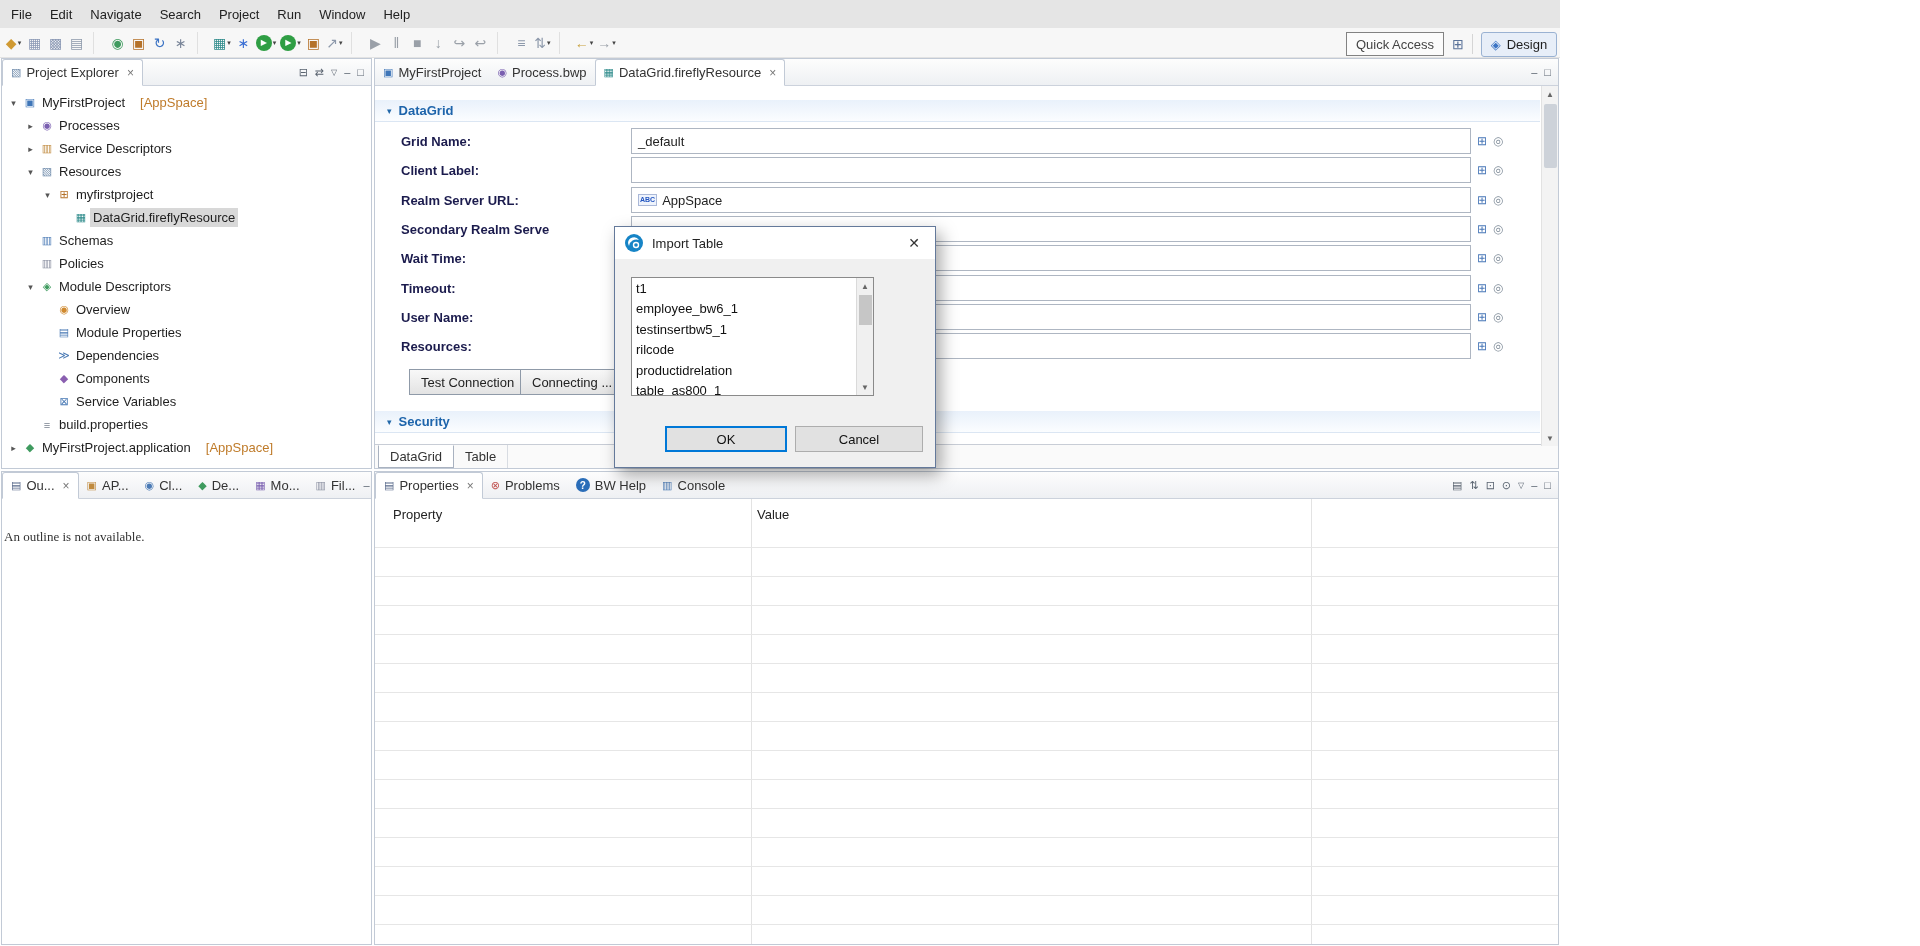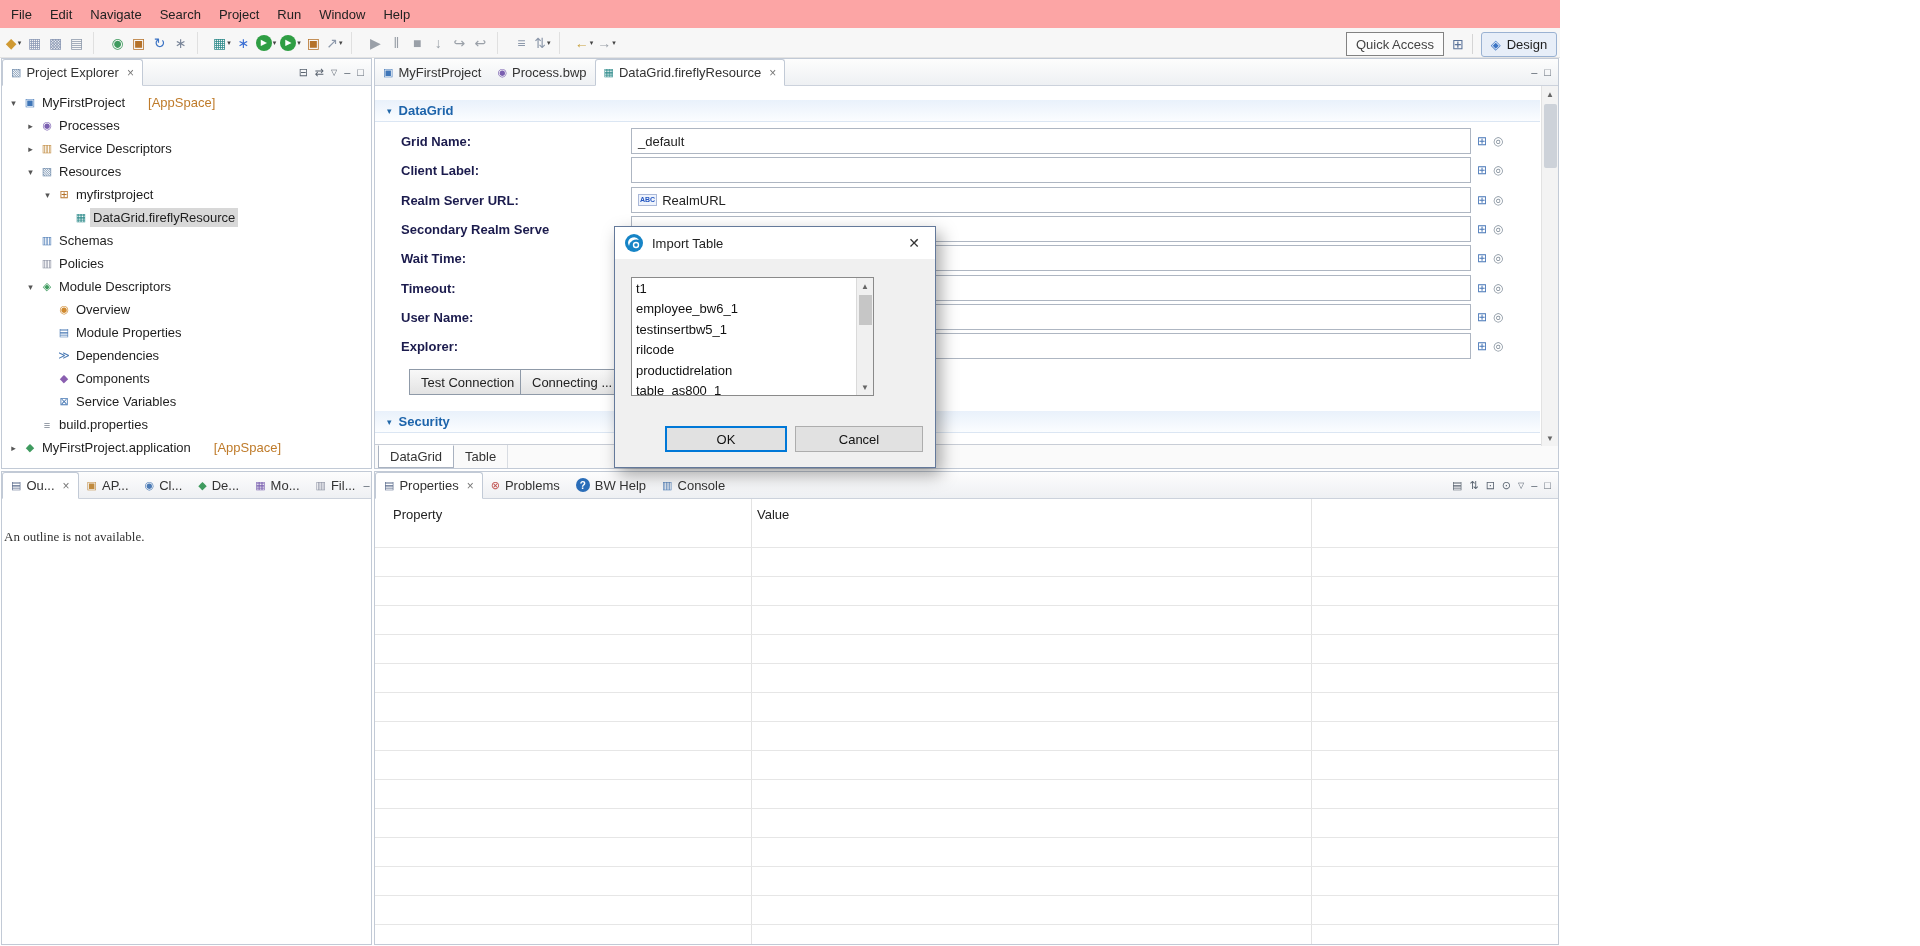--- a/index.html
+++ b/index.html
@@ -1,20 +1,20 @@
 <!DOCTYPE html>
 <html><head>
 <meta charset="utf-8">
 <style>
   *{margin:0;padding:0;box-sizing:border-box;}
   html,body{width:1920px;height:946px;background:#ffffff;font-family:"Liberation Sans",sans-serif;font-size:13px;color:#1e1e1e;overflow:hidden;cursor:default;}
   #app{position:relative;width:1920px;height:946px;}
 
   
-  .menubar{position:absolute;left:0;top:0;width:1560px;height:28px;background:#fca5a5;display:flex;align-items:center;padding-left:2px;}
+  .menubar{position:absolute;left:0;top:0;width:1560px;height:28px;background:#e5e5e5;display:flex;align-items:center;padding-left:2px;}
   .menu-item{padding:5px 9px;color:#222;}
   .toolbar{position:absolute;left:0;top:28px;width:1560px;height:30px;background:#f7f7f7;border-bottom:1px solid #e3e3e3;display:flex;align-items:center;padding-left:3px;}
   .tbicon{height:24px;min-width:21px;display:inline-flex;align-items:center;justify-content:center;padding:0 2px;border-radius:3px;}
   .tbicon .g{font-size:14px;line-height:1;}
   .tbicon .circ{width:16px;height:16px;border-radius:50%;color:#fff;font-size:8px;display:inline-flex;align-items:center;justify-content:center;}
   .tbdrop{font-size:7px;color:#444;margin-left:1px;}
   .tbsep{width:10px;height:22px;border-left:1px solid #e0e0e0;margin:0 4px 0 6px;}
   .toolbar-right{position:absolute;left:1346px;top:31px;display:flex;align-items:center;gap:8px;height:26px;}
   .quickaccess{width:98px;height:24px;border:1px solid #828282;color:#444;display:flex;align-items:center;justify-content:center;background:#fbfbfb;}
   .persp-icon{font-size:14px;color:#5a7299;}
@@ -39,21 +39,21 @@
   .hicon{font-size:11px;color:#5a6470;}
   .hicon.sm{font-size:8px;}
 
   
   .tree{padding-top:5px;overflow:hidden;height:383px;}
   .trow{height:23px;display:flex;align-items:center;white-space:nowrap;}
   .texp{width:15px;font-size:9px;color:#555;text-align:center;flex:none;}
   .ticn{width:18px;text-align:center;font-size:11px;flex:none;}
   .tlbl{padding:2px 3px;}
   .trow.sel .tlbl{background:#d8d8d8;}
-  .tsuf{color:#bf7b2a;margin-left:20px;}
+  .tsuf{color:#bf7b2a;margin-left:12px;}
 
   
   #editor-content{position:absolute;top:27px;left:0;right:0;bottom:0;background:#fff;}
   .formband{position:absolute;left:0;right:18px;height:22px;display:flex;align-items:center;gap:7px;padding-left:12px;background:linear-gradient(#e9f1fb,#fbfdff);border-bottom:1px solid #dbe6f3;}
   .formband .tw{color:#2268a9;font-size:9px;}
   .formband .st{color:#1d64ab;font-weight:bold;}
   #band-datagrid{top:14px;}
   #band-security{top:325px;}
   .frow{position:absolute;left:26px;height:24px;display:flex;align-items:center;}
   .flabel{width:230px;font-weight:bold;color:#1b1b4d;}
@@ -369,21 +369,21 @@
           <div class="fbox">
             <span class="fval"></span>
           </div>
           <span class="fic" style="color: rgb(74, 120, 184);">⊞</span>
           <span class="fic" style="color: rgb(125, 138, 151);">◎</span>
         </div>
         <div class="frow" style="top: 102px;">
           <span class="flabel">Realm Server URL:</span>
           <div class="fbox">
             <span class="fabc">ABC</span>
-            <span class="fval">RealmURL</span>
+            <span class="fval">AppSpace</span>
           </div>
           <span class="fic" style="color: rgb(74, 120, 184);">⊞</span>
           <span class="fic" style="color: rgb(125, 138, 151);">◎</span>
         </div>
         <div class="frow" style="top: 131px;">
           <span class="flabel">Secondary Realm Serve</span>
           <div class="fbox">
             <span class="fval"></span>
           </div>
           <span class="fic" style="color: rgb(74, 120, 184);">⊞</span>
@@ -407,21 +407,21 @@
         </div>
         <div class="frow" style="top: 219px;">
           <span class="flabel">User Name:</span>
           <div class="fbox">
             <span class="fval"></span>
           </div>
           <span class="fic" style="color: rgb(74, 120, 184);">⊞</span>
           <span class="fic" style="color: rgb(125, 138, 151);">◎</span>
         </div>
         <div class="frow" style="top: 248px;">
-          <span class="flabel">Explorer:</span>
+          <span class="flabel">Resources:</span>
           <div class="fbox">
             <span class="fval"></span>
           </div>
           <span class="fic" style="color: rgb(74, 120, 184);">⊞</span>
           <span class="fic" style="color: rgb(125, 138, 151);">◎</span>
         </div>
       </div>
   </div>
 
   <div id="outline" class="panel">

